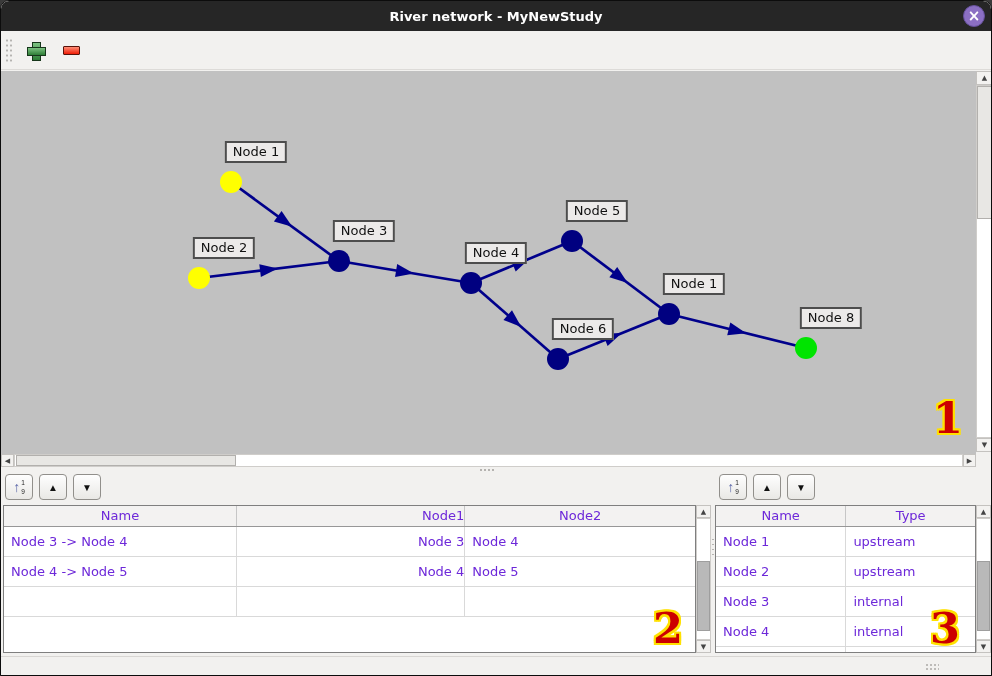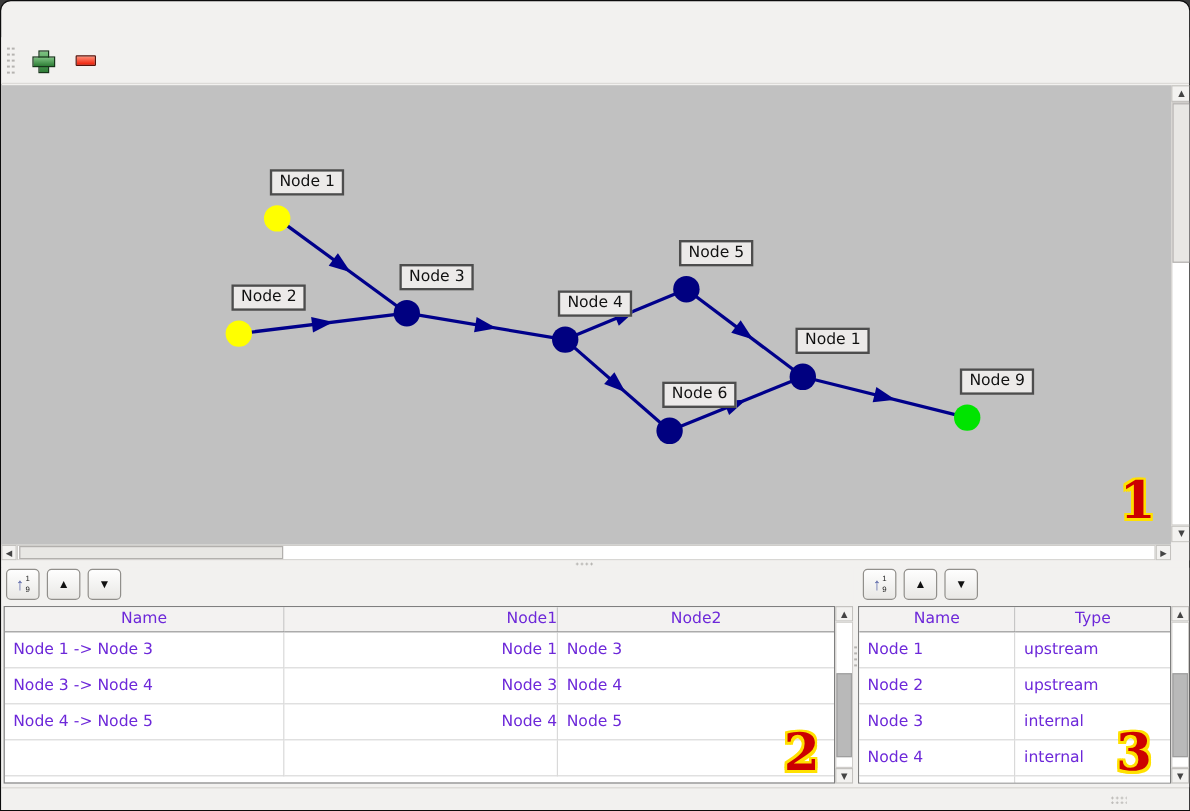--- a/index.html
+++ b/index.html
@@ -99,20 +99,26 @@
   #statusbar{position:absolute;left:0;top:655px;width:100%;height:21px;background:#f2f1ef;
              border-top:1px solid #d8d6d3;}
   #statusbar .grip2{position:absolute;right:52px;top:6px;width:14px;height:7px;
         background-image:radial-gradient(circle,#bdbbb8 0.9px,transparent 1px);background-size:4px 4px;}
 </style>
 </head>
 <body>
 
 <div id="window">
 
+  <div id="titlebar">
+    <div id="title">River network - MyNewStudy</div>
+    <div id="close-btn">
+      <span>×</span>
+    </div>
+  </div>
 
   <div id="toolbar">
     <div class="grip"></div>
     <button class="tb-btn">
       <span class="plus-shape"></span>
     </button>
     <button class="tb-btn">
       <span class="minus-shape"></span>
     </button>
   </div>
@@ -145,21 +151,21 @@
         <circle cx="805" cy="277" r="11" fill="#00e400"></circle>
       </svg>
     <div id="label-layer">
         <div class="node-label" style="left: 255px; top: 81px;">Node 1</div>
         <div class="node-label" style="left: 223px; top: 177px;">Node 2</div>
         <div class="node-label" style="left: 363px; top: 160px;">Node 3</div>
         <div class="node-label" style="left: 495px; top: 182px;">Node 4</div>
         <div class="node-label" style="left: 596px; top: 140px;">Node 5</div>
         <div class="node-label" style="left: 582px; top: 258px;">Node 6</div>
         <div class="node-label" style="left: 693px; top: 213px;">Node 1</div>
-        <div class="node-label" style="left: 830px; top: 247px;">Node 9</div>
+        <div class="node-label" style="left: 830px; top: 247px;">Node 8</div>
       </div>
     <div class="annot" style="left:922px;top:326px;">1</div>
   </div>
 
   <div id="vscroll-up" class="sb-btn">▲</div>
   <div id="vscroll-trough" class="sb-trough"></div>
   <div id="vscroll-thumb" class="sb-thumb"></div>
   <div id="vscroll-down" class="sb-btn">▼</div>
 
   <div id="hscroll-left" class="sb-btn">◀</div>
@@ -194,25 +200,20 @@
       <table id="links-table">
           <thead>
             <tr>
               <th>Name</th>
               <th>Node1</th>
               <th>Node2</th>
             </tr>
           </thead>
           <tbody>
             <tr>
-              <td>Node 1 -&gt; Node 3</td>
-              <td>Node 1</td>
-              <td>Node 3</td>
-            </tr>
-            <tr>
               <td>Node 3 -&gt; Node 4</td>
               <td>Node 3</td>
               <td>Node 4</td>
             </tr>
             <tr>
               <td>Node 4 -&gt; Node 5</td>
               <td>Node 4</td>
               <td>Node 5</td>
             </tr>
             <tr>

